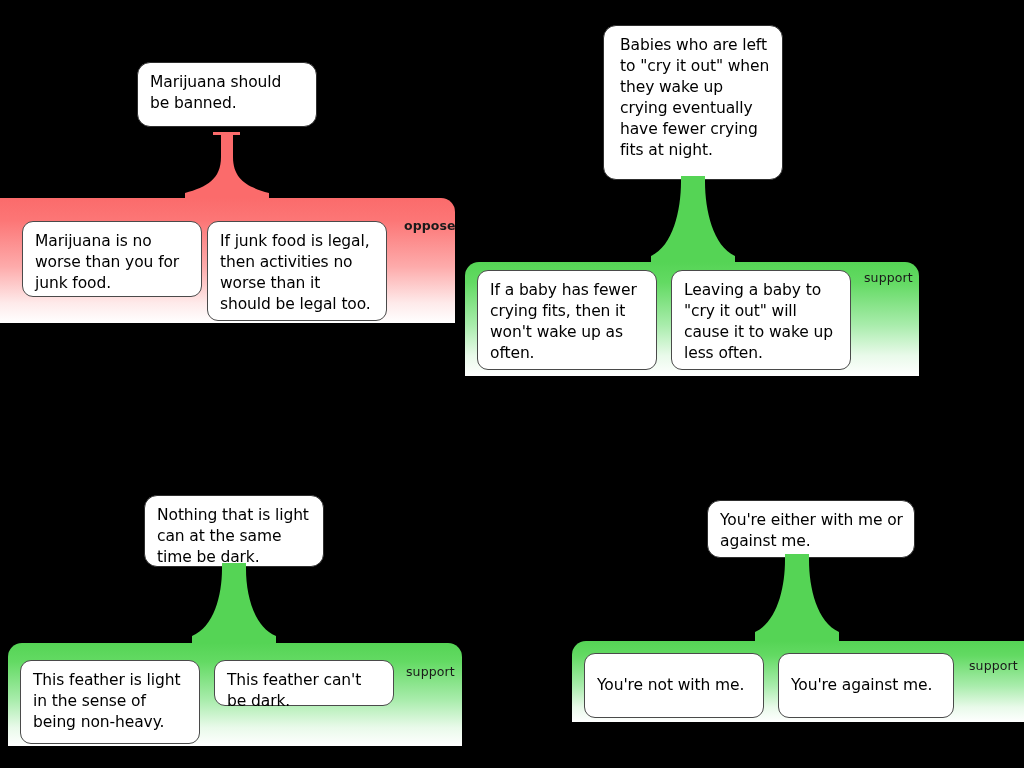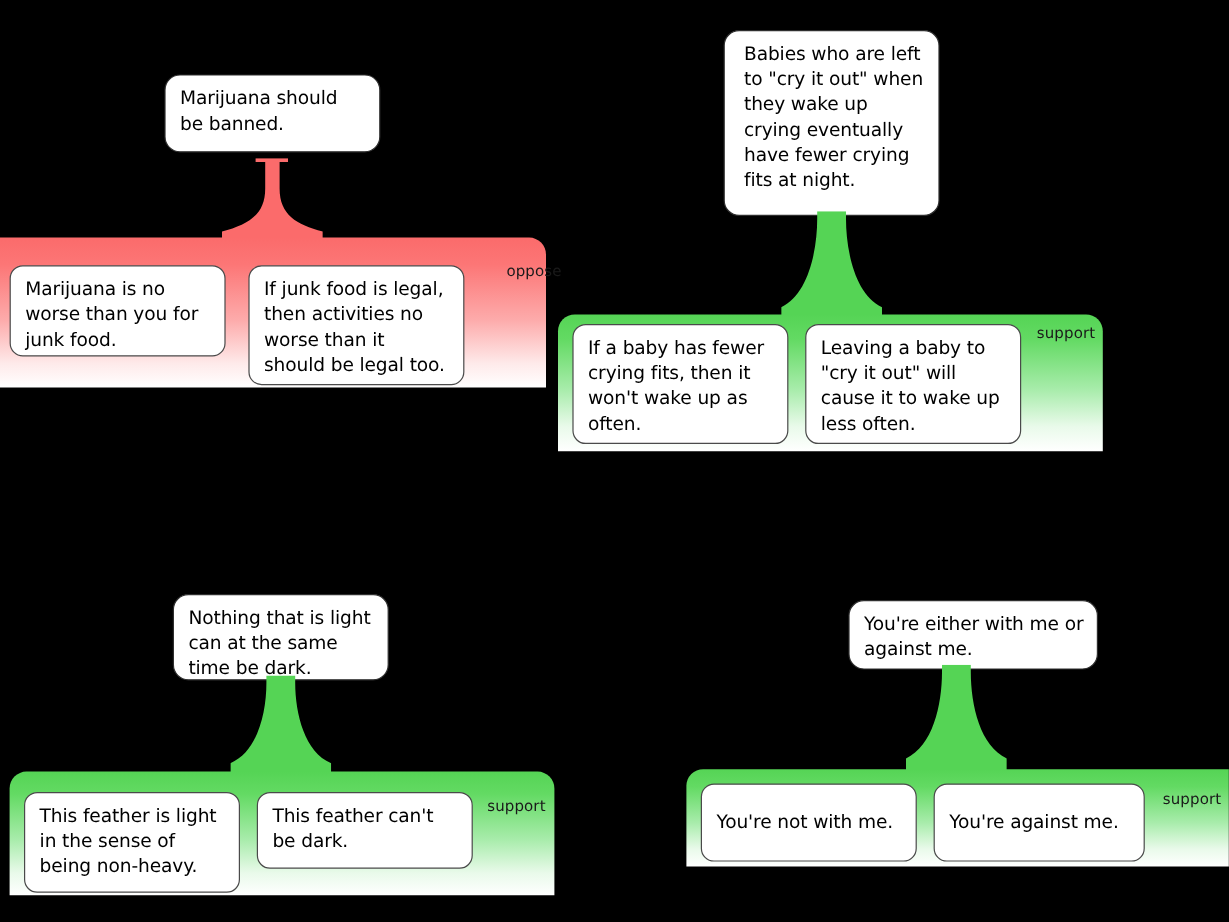--- a/index.html
+++ b/index.html
@@ -96,23 +96,23 @@
   <div class="connector" style="left:185px; top:135px; width:84px; height:70px;">
     <svg width="84" height="70" viewBox="0 0 84 70" preserveAspectRatio="none">
       <path d="M36,0 L48,0 L48,22
                C48,44 62,52 84,58 L84,70 L0,70 L0,58
                C22,52 36,44 36,22 Z" fill="#fb6b6b"></path>
     </svg>
   </div>
 
   <div class="group oppose" style="left:-10px; top:198px; width:465px; height:125px; border-radius:0 14px 0 0;"></div>
 
-  <div class="group-label" style="left:422px; top:218px;">oppose</div>
+  <div class="group-label" style="left:404px; top:218px;font-weight:bold;">oppose</div>
 
-  <div class="card premise-card" style="left:8px; top:221px; width:180px; height:76px;">Marijuana is no worse than you for junk food.</div>
+  <div class="card premise-card" style="left:22px; top:221px; width:180px; height:76px;">Marijuana is no worse than you for junk food.</div>
 
   <div class="card premise-card" style="left:207px; top:221px; width:180px; height:100px;">If junk food is legal, then activities no worse than it should be legal too.</div>
 </div>
 
 <div class="map">
 
   <div class="card claim-card" style="left:603px; top:25px; width:180px; height:155px;padding-left:16px;">Babies who are left to "cry it out" when they wake up crying eventually have fewer crying fits at night.</div>
 
   <div class="connector" style="left:651px; top:176px; width:84px; height:94px;">
     <svg width="84" height="94" viewBox="0 0 84 94" preserveAspectRatio="none">
@@ -142,21 +142,21 @@
                C22,64 30,32 30,6 Z" fill="#55d455"></path>
     </svg>
   </div>
 
   <div class="group support" style="left:8px; top:643px; width:454px; height:103px; border-radius:14px 14px 0 0;"></div>
 
   <div class="group-label" style="left:406px; top:664px;">support</div>
 
   <div class="card premise-card" style="left:20px; top:660px; width:180px; height:84px;">This feather is light in the sense of being non-heavy.</div>
 
-  <div class="card premise-card" style="left:214px; top:660px; width:180px; height:64px;">This feather can't be dark.</div>
+  <div class="card premise-card" style="left:214px; top:660px; width:180px; height:46px;">This feather can't be dark.</div>
 </div>
 
 <div class="map">
 
   <div class="card claim-card" style="left:707px; top:500px; width:208px; height:58px;">You're either with me or against me.</div>
 
   <div class="connector" style="left:755px; top:554px; width:84px; height:92px;">
     <svg width="84" height="92" viewBox="0 0 84 92" preserveAspectRatio="none">
       <path d="M30,0 L54,0 L54,6
                C54,34 62,68 84,78 L84,92 L0,92 L0,78

